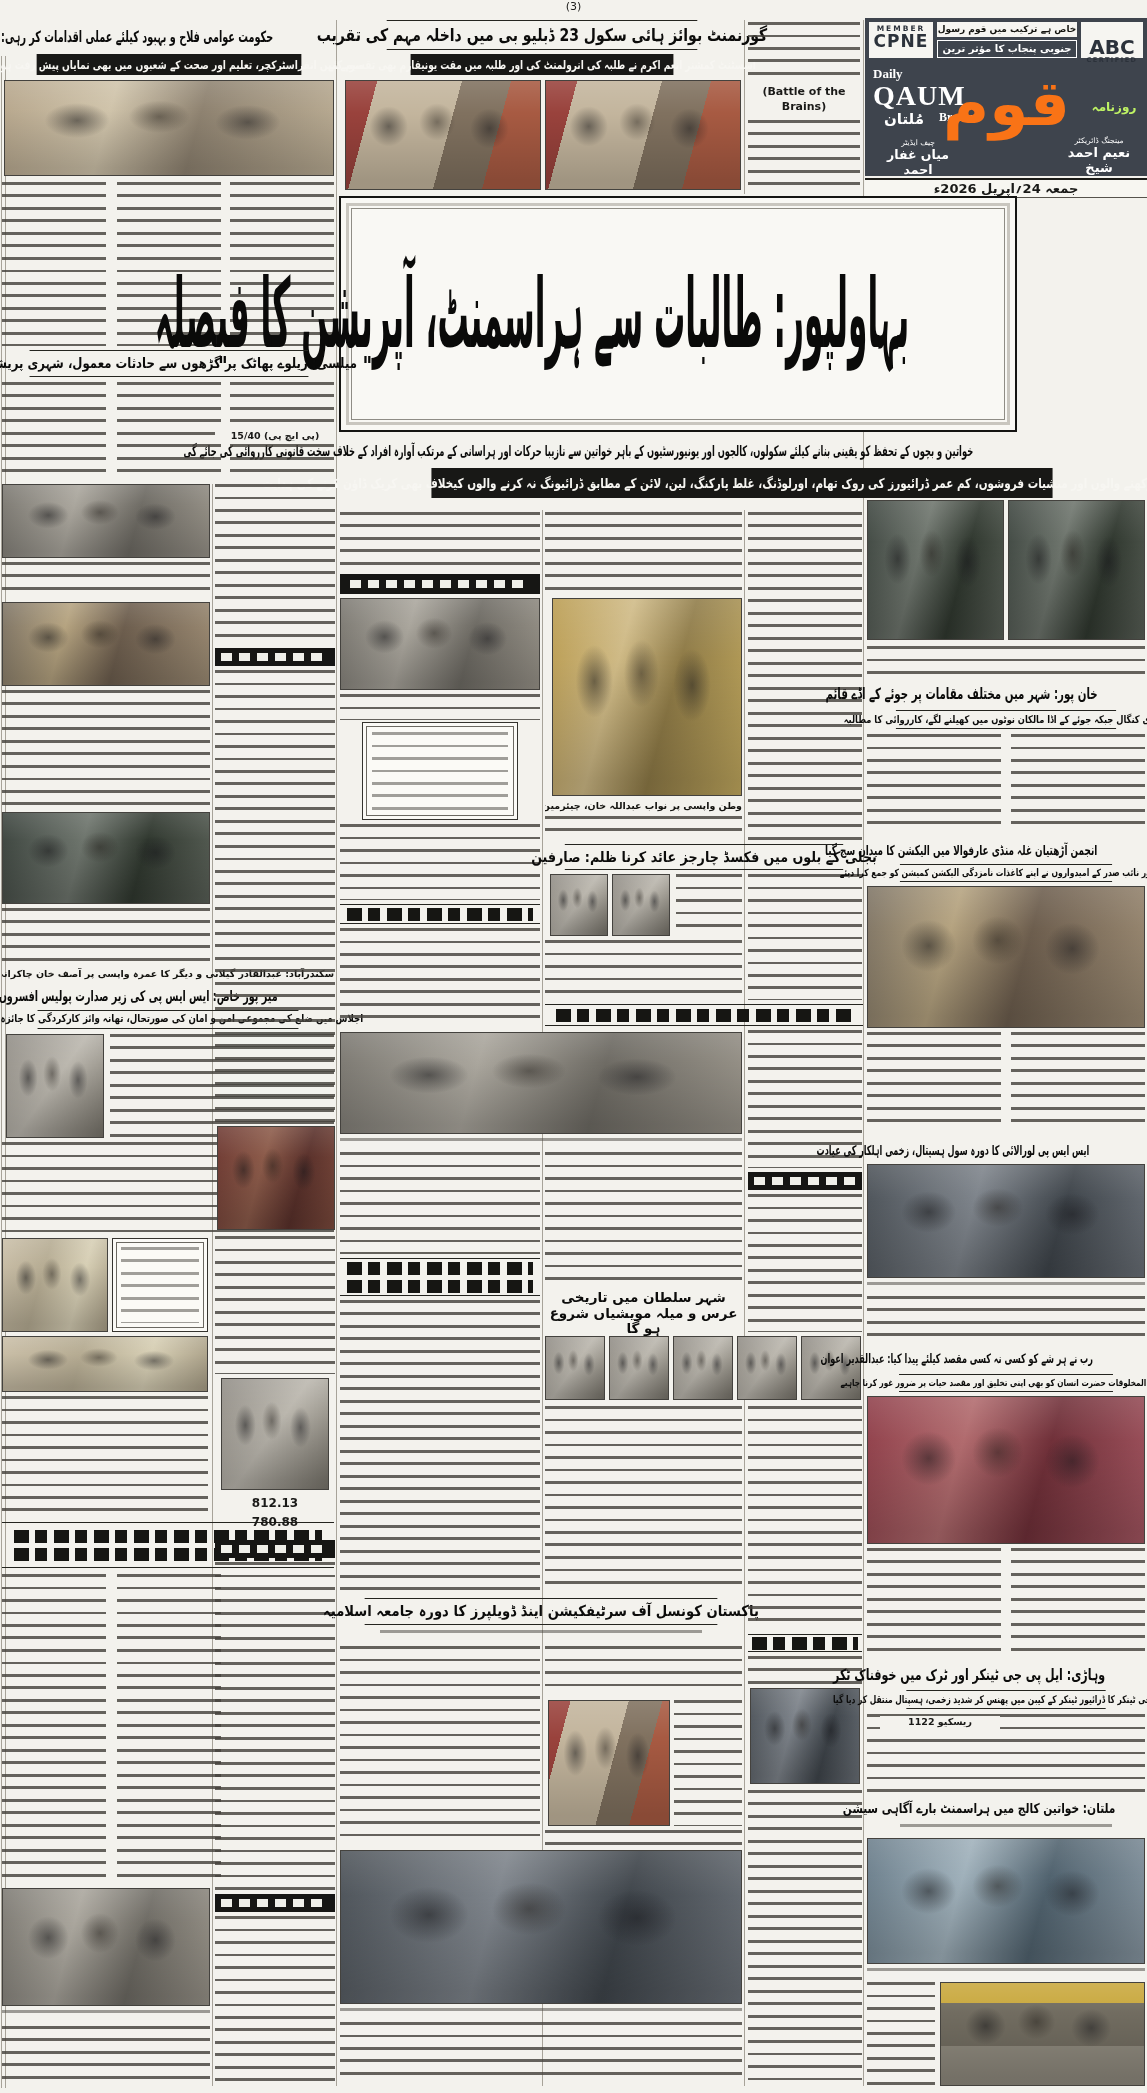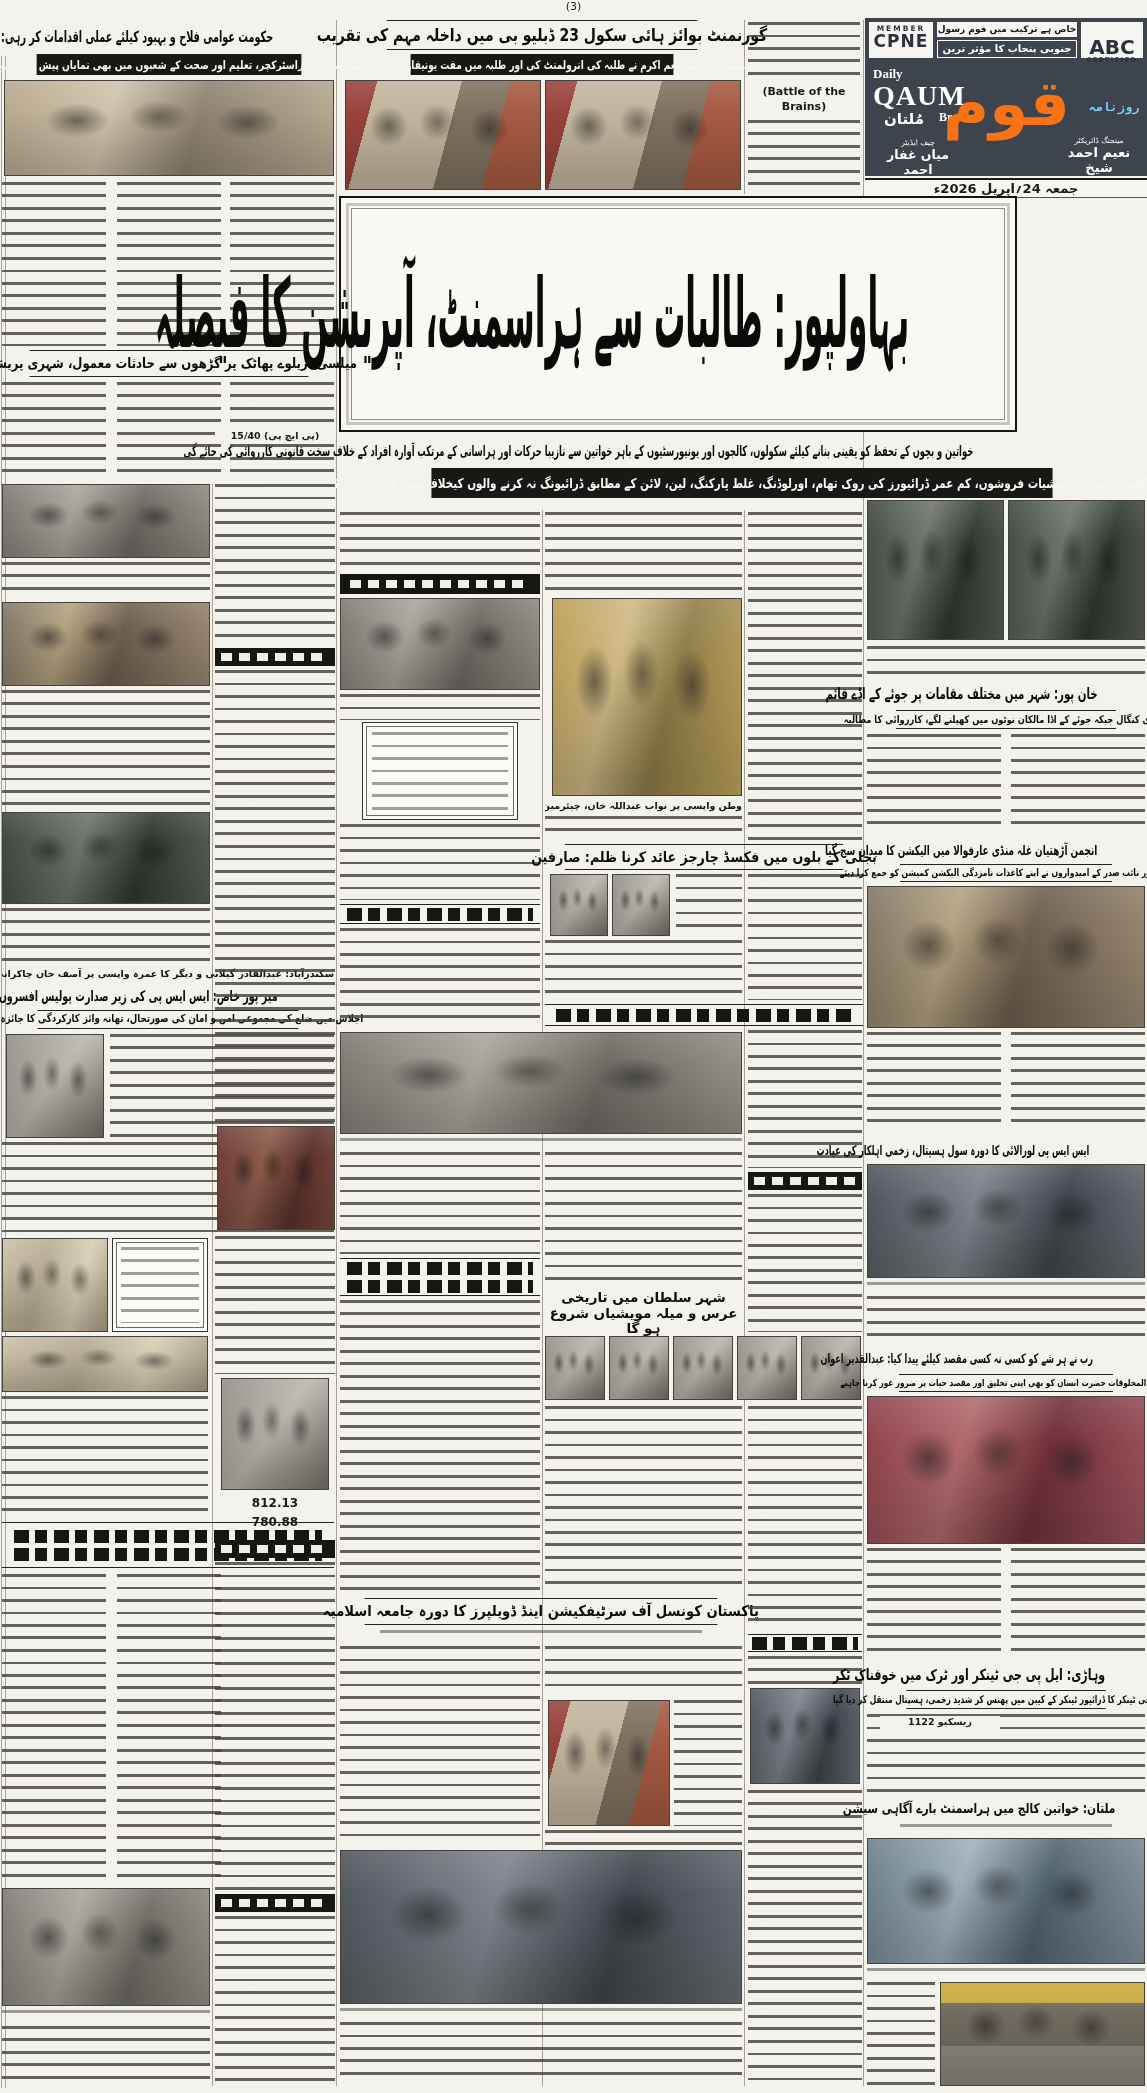--- a/index.html
+++ b/index.html
@@ -80,21 +80,21 @@
     <div class="b whitebox" style="top:4px;left:216px;width:62px;height:36px;padding-top:16px;">
       <div style="font-size:20px;font-weight:700;line-height:.95;">ABC</div>
       <div style="font-size:6.5px;letter-spacing:1.5px;font-weight:700;">CERTIFIED</div>
     </div>
     <div class="b serif" style="top:48px;left:8px;width:100px;color:#fff;">
       <div style="font-size:13px;font-weight:700;">Daily</div>
       <div style="font-size:28px;font-weight:700;letter-spacing:1px;line-height:1;">QAUM</div>
       <div style="font-size:12px;font-weight:700;text-align:right;">Brains</div>
     </div>
     <div class="b ur" style="top:26px;left:78px;width:140px;height:126px;color:#f97316;font-size:63px;font-weight:700;text-align:left;line-height:120px;">قوم</div>
-    <div class="b ur" style="top:82px;left:220px;width:58px;color:#7dd3fc;font-size:12px;font-weight:700;text-align:center;font-family:Liberation Mono, monospace;">روزنامہ</div>
+    <div class="b ur" style="top:82px;left:220px;width:58px;color:#bef264;font-size:12px;font-weight:700;text-align:center;">روزنامہ</div>
     <div class="b ur" style="top:92px;left:8px;width:62px;color:#fff;font-size:15px;font-weight:700;text-align:center;">مُلتان</div>
     <div class="b ur" style="top:120px;left:10px;width:86px;color:#fff;text-align:center;">
       <div style="font-size:7.5px;">چیف ایڈیٹر</div>
       <div style="font-size:12.5px;font-weight:700;">میاں غفار احمد</div>
     </div>
     <div class="b ur" style="top:118px;left:190px;width:88px;color:#fff;text-align:center;">
       <div style="font-size:7.5px;">مینجنگ ڈائریکٹر</div>
       <div style="font-size:13px;font-weight:700;">نعیم احمد شیخ</div>
     </div>
   </div>

